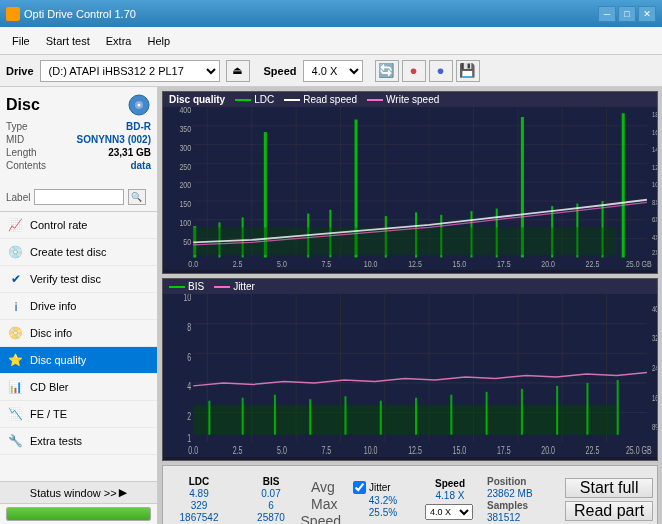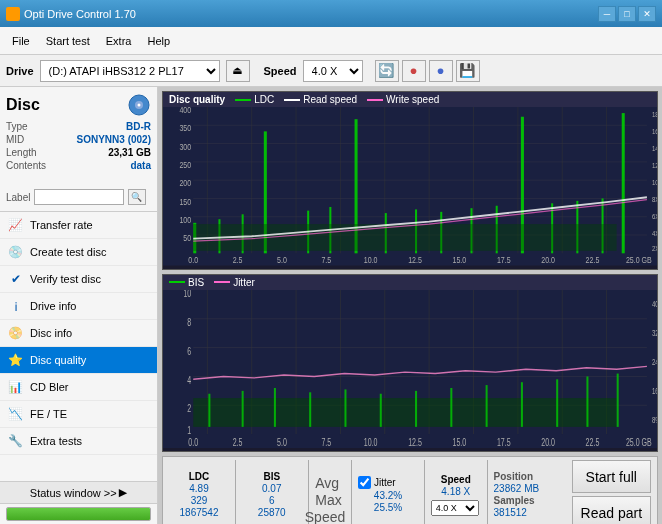--- a/index.html
+++ b/index.html
@@ -74,21 +74,21 @@
     
     
     .stats-bar { background: #e8e8e8; border: 1px solid #aaa; padding: 3px 6px; display: flex; align-items: center; gap: 0; flex-shrink: 0; }
     .stats-col { display: flex; flex-direction: column; gap: 1px; min-width: 60px; }
     .stats-header { font-size: 10px; font-weight: bold; text-align: center; color: #000; }
     .stats-val { font-size: 10px; text-align: center; color: #0055aa; }
     .stats-divider { width: 1px; background: #aaa; margin: 0 6px; align-self: stretch; }
     .stats-row-label { font-size: 14px; color: #555; min-width: 30px; }
     .jitter-check { display: flex; align-items: center; gap: 3px; font-size: 10px; }
     .start-btns { display: flex; flex-direction: column; gap: 3px; margin-left: auto; }
-    .start-btn { height: 33px; padding: 0 8px; font-size: 14px; background: linear-gradient(to bottom, #f5f5f5, #e0e0e0); border: 1px solid #aaa; cursor: pointer; white-space: nowrap; }
+    .start-btn { height: 20px; padding: 0 8px; font-size: 16px; background: linear-gradient(to bottom, #f5f5f5, #e0e0e0); border: 1px solid #aaa; cursor: pointer; white-space: nowrap; }
 
     
     .chart-svg { width: 100%; height: 100%; }
   </style>
 </head>
 <body>
 
 <div class="titlebar">
   <div class="titlebar-title">
     <span class="titlebar-icon"></span>
@@ -158,21 +158,21 @@
       <div class="label-row">
         <span class="disc-info-key">Label</span>
         <input class="label-input" type="text" value="" style="">
         <button class="label-search-btn">🔍</button>
       </div>
     </div>
 
     <div class="nav-items">
       <div class="nav-item">
         <span class="nav-icon">📈</span>
-        <span>Transfer rate</span>
+        <span>Control rate</span>
       </div>
       <div class="nav-item">
         <span class="nav-icon">💿</span>
         <span>Create test disc</span>
       </div>
       <div class="nav-item">
         <span class="nav-icon">✔</span>
         <span>Verify test disc</span>
       </div>
       <div class="nav-item">

